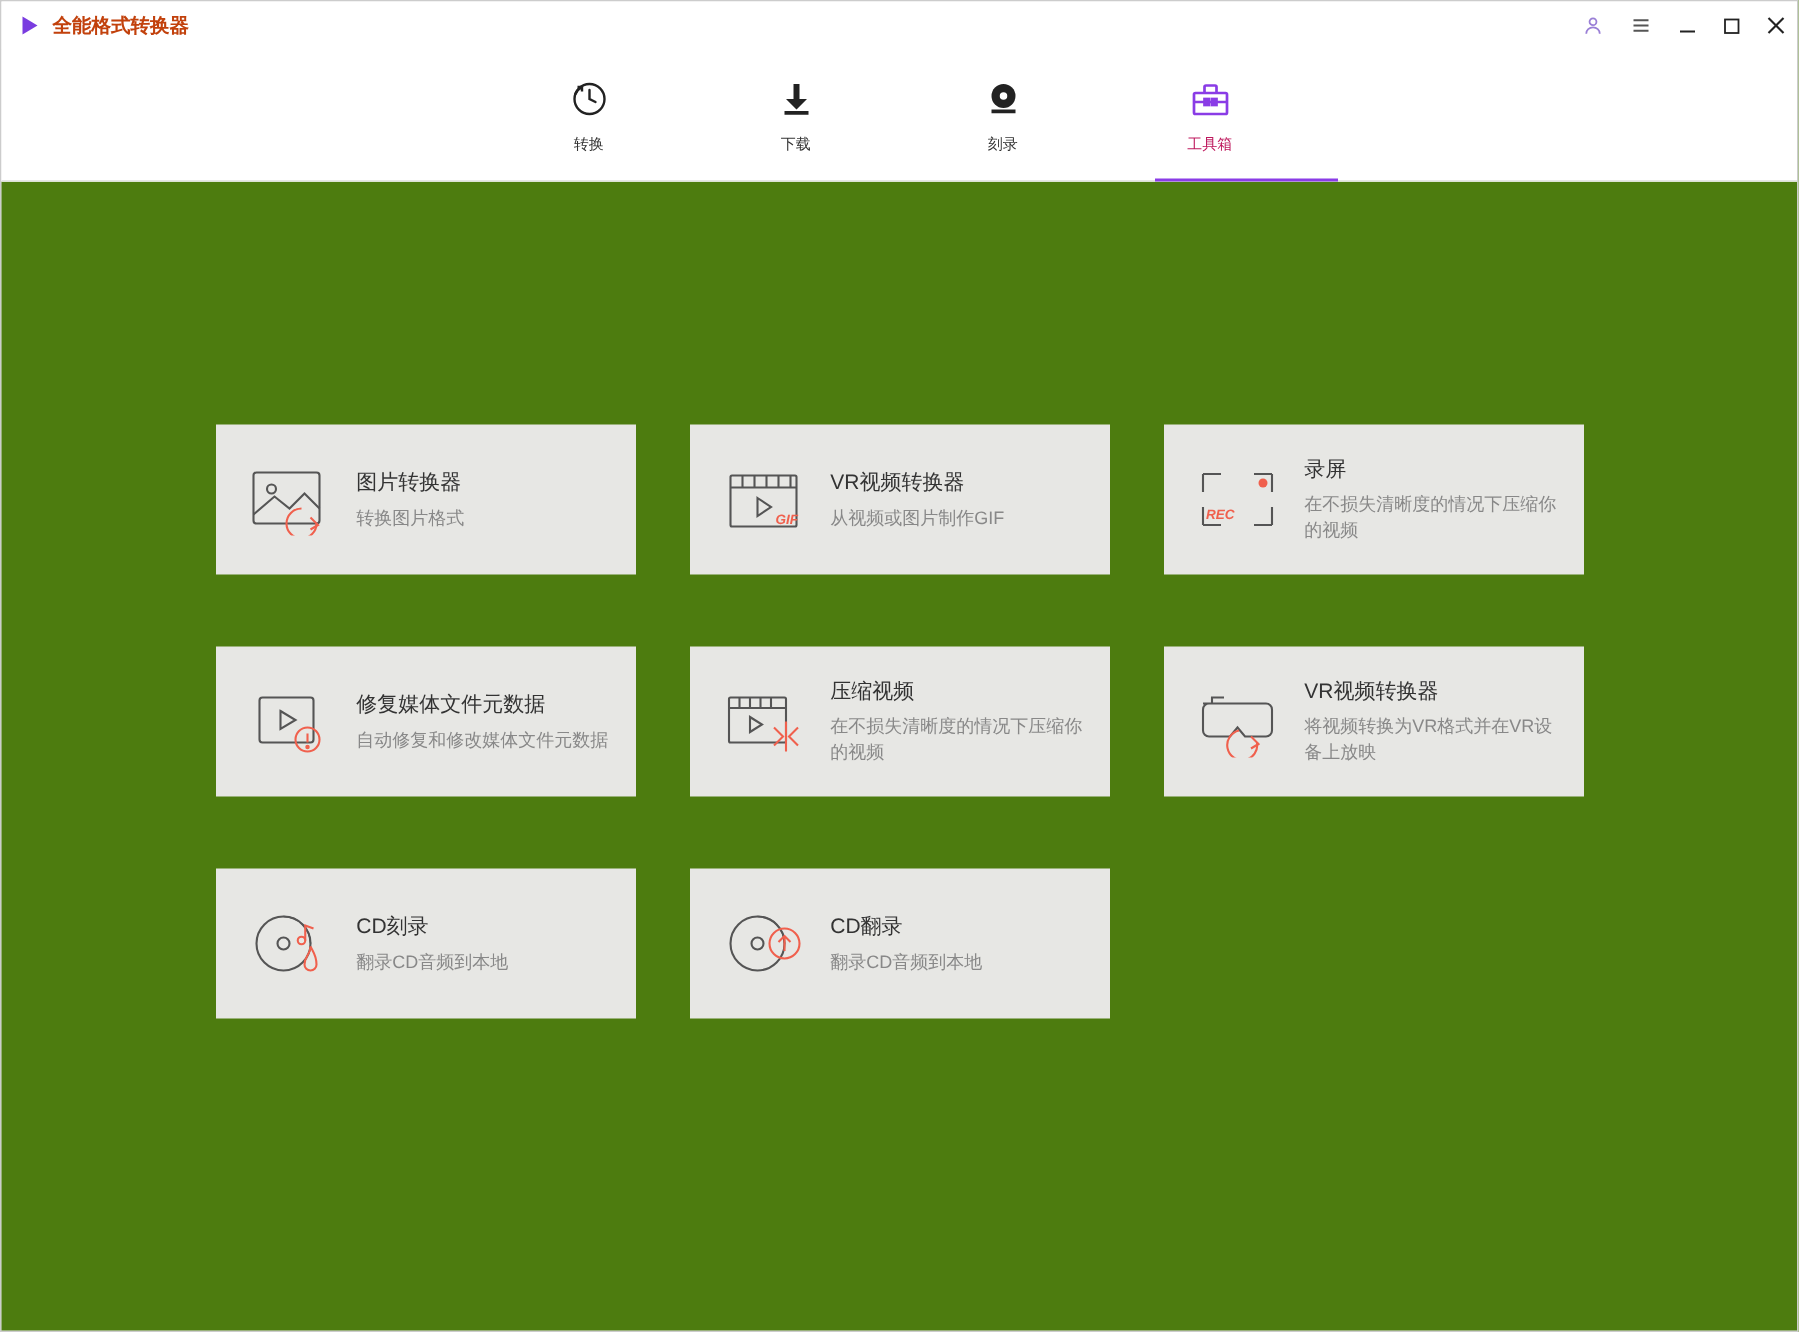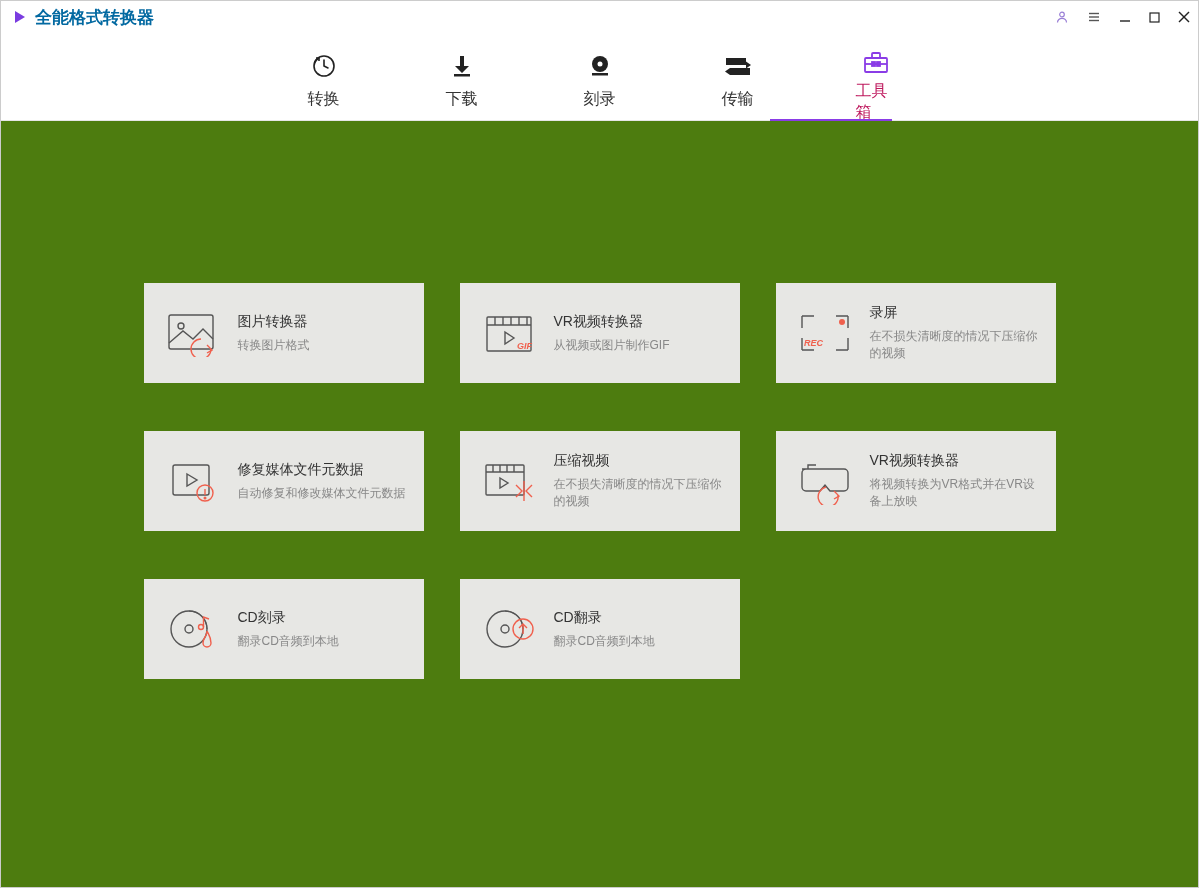--- a/index.html
+++ b/index.html
@@ -1,26 +1,26 @@
 <!DOCTYPE html>
 <html><head>
 <meta charset="utf-8">
 <style>
   * { box-sizing: border-box; margin: 0; padding: 0; }
   body { font-family: "Microsoft YaHei", "PingFang SC", sans-serif; background: #fff; width: 1199px; height: 888px; overflow: hidden; }
   .window { width: 1199px; height: 888px; border: 1px solid #ccc; display: flex; flex-direction: column; }
-  .titlebar { height: 32px; display: flex; align-items: center; padding: 0 8px 0 12px; font-size: 17px; font-weight: bold; color: #0369a1; background: #fff; }
+  .titlebar { height: 32px; display: flex; align-items: center; padding: 0 8px 0 12px; font-size: 13px; font-weight: bold; color: #c2410c; background: #fff; }
   .titlebar .app-icon { margin-right: 8px; display: flex; align-items: center; }
   .titlebar .spacer { flex: 1; }
   .titlebar .win-controls { display: flex; align-items: center; gap: 18px; }
   .titlebar .win-controls span { display: flex; align-items: center; cursor: pointer; color: #7a5fcf; }
   .titlebar .win-controls .gray { color: #555; }
   .navbar { height: 88px; background: #fff; display: flex; justify-content: center; border-bottom: 1px solid #e5e5e5; position: relative; }
   .nav-items { display: flex; gap: 78px; padding-top: 10px; }
-  .nav-item { display: flex; flex-direction: column; align-items: center; gap: 6px; cursor: pointer; color: #333; font-size: 16px; padding: 6px 10px 0 10px; width: 60px; }
+  .nav-item { display: flex; flex-direction: column; align-items: center; gap: 6px; cursor: pointer; color: #333; font-size: 10px; padding: 6px 10px 0 10px; width: 60px; }
   .nav-item .icon-wrap { height: 34px; display: flex; align-items: center; justify-content: center; }
   .nav-item.active { color: #be185d; }
   .nav-item.active svg path, .nav-item.active svg rect, .nav-item.active svg line { stroke: #8a3ce6; }
   .active-underline { position: absolute; bottom: -1px; height: 2px; background: #8a3ce6; }
   .content { flex: 1; background: #4d7c0f; overflow: auto; }
   .grid { display: grid; grid-template-columns: repeat(3, 280px); grid-auto-rows: 100px; gap: 48px 36px; padding: 162px 0 0 0; justify-content: center; }
   .card { background: #e7e7e4; display: flex; align-items: center; padding: 16px 18px; cursor: pointer; }
   .card .card-icon { width: 62px; height: 62px; flex-shrink: 0; display: flex; align-items: center; justify-content: center; margin-right: 14px; font-style: italic; }
   .card .card-text { flex: 1; }
   .card .card-title { font-size: 14px; color: #333; margin-bottom: 6px; }
@@ -97,33 +97,20 @@
       <div class="nav-item">
         <span class="icon-wrap">
           <svg width="26" height="26" viewBox="0 0 26 26" fill="#222">
               <circle cx="13" cy="11" r="8"></circle>
               <circle cx="13" cy="11" r="2.5" fill="#fff"></circle>
               <rect x="5" y="20" width="16" height="2.5"></rect>
             </svg>
         </span>
         <span>刻录</span>
       </div>
-      <div class="nav-item">
-        <span class="icon-wrap">
-          <svg width="30" height="24" viewBox="0 0 30 24" fill="#222">
-              <rect x="3" y="4" width="20" height="7"></rect>
-              <path d="M23 7.5 L28 11 L23 14.5 Z"></path>
-              <rect x="7" y="14" width="20" height="7"></rect>
-              <path d="M7 17.5 L2 14 L7 10.5 Z" opacity="0"></path>
-              <path d="M7 17.5 L2 21 L2 14 Z" opacity="0"></path>
-              <path d="M7 14 L7 21 L2 17.5 Z"></path>
-            </svg>
-        </span>
-        <span>传输</span>
-      </div>
       <div class="nav-item active">
         <span class="icon-wrap">
           <svg width="28" height="26" viewBox="0 0 28 26" fill="none" stroke="#8a3ce6" stroke-width="1.8">
               <rect x="3" y="9" width="22" height="14" rx="1"></rect>
               <line x="3" y1="15" x2="25" y2="15" x1="3"></line>
               <path d="M10 9 V5 a1 1 0 0 1 1 -1 h6 a1 1 0 0 1 1 1 V9"></path>
               <rect x="10" y="13" width="3" height="4" fill="#8a3ce6" stroke="none"></rect>
               <rect x="15" y="13" width="3" height="4" fill="#8a3ce6" stroke="none"></rect>
             </svg>
         </span>

